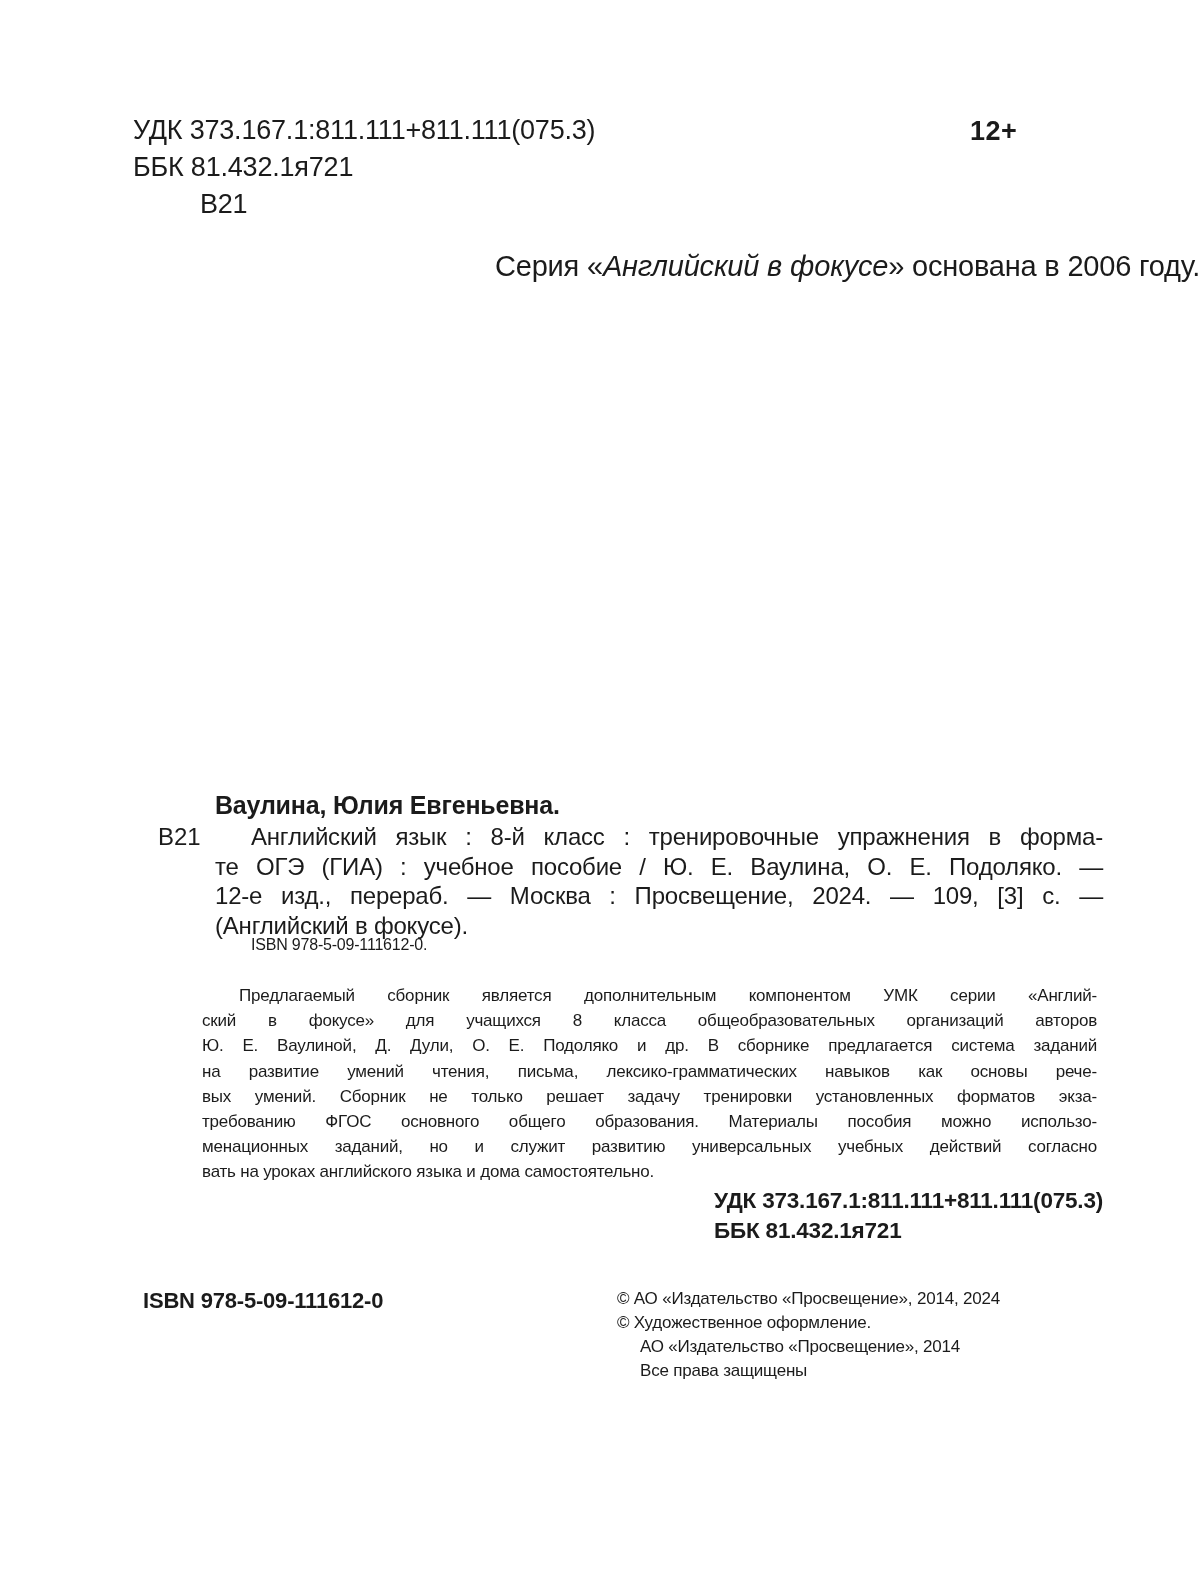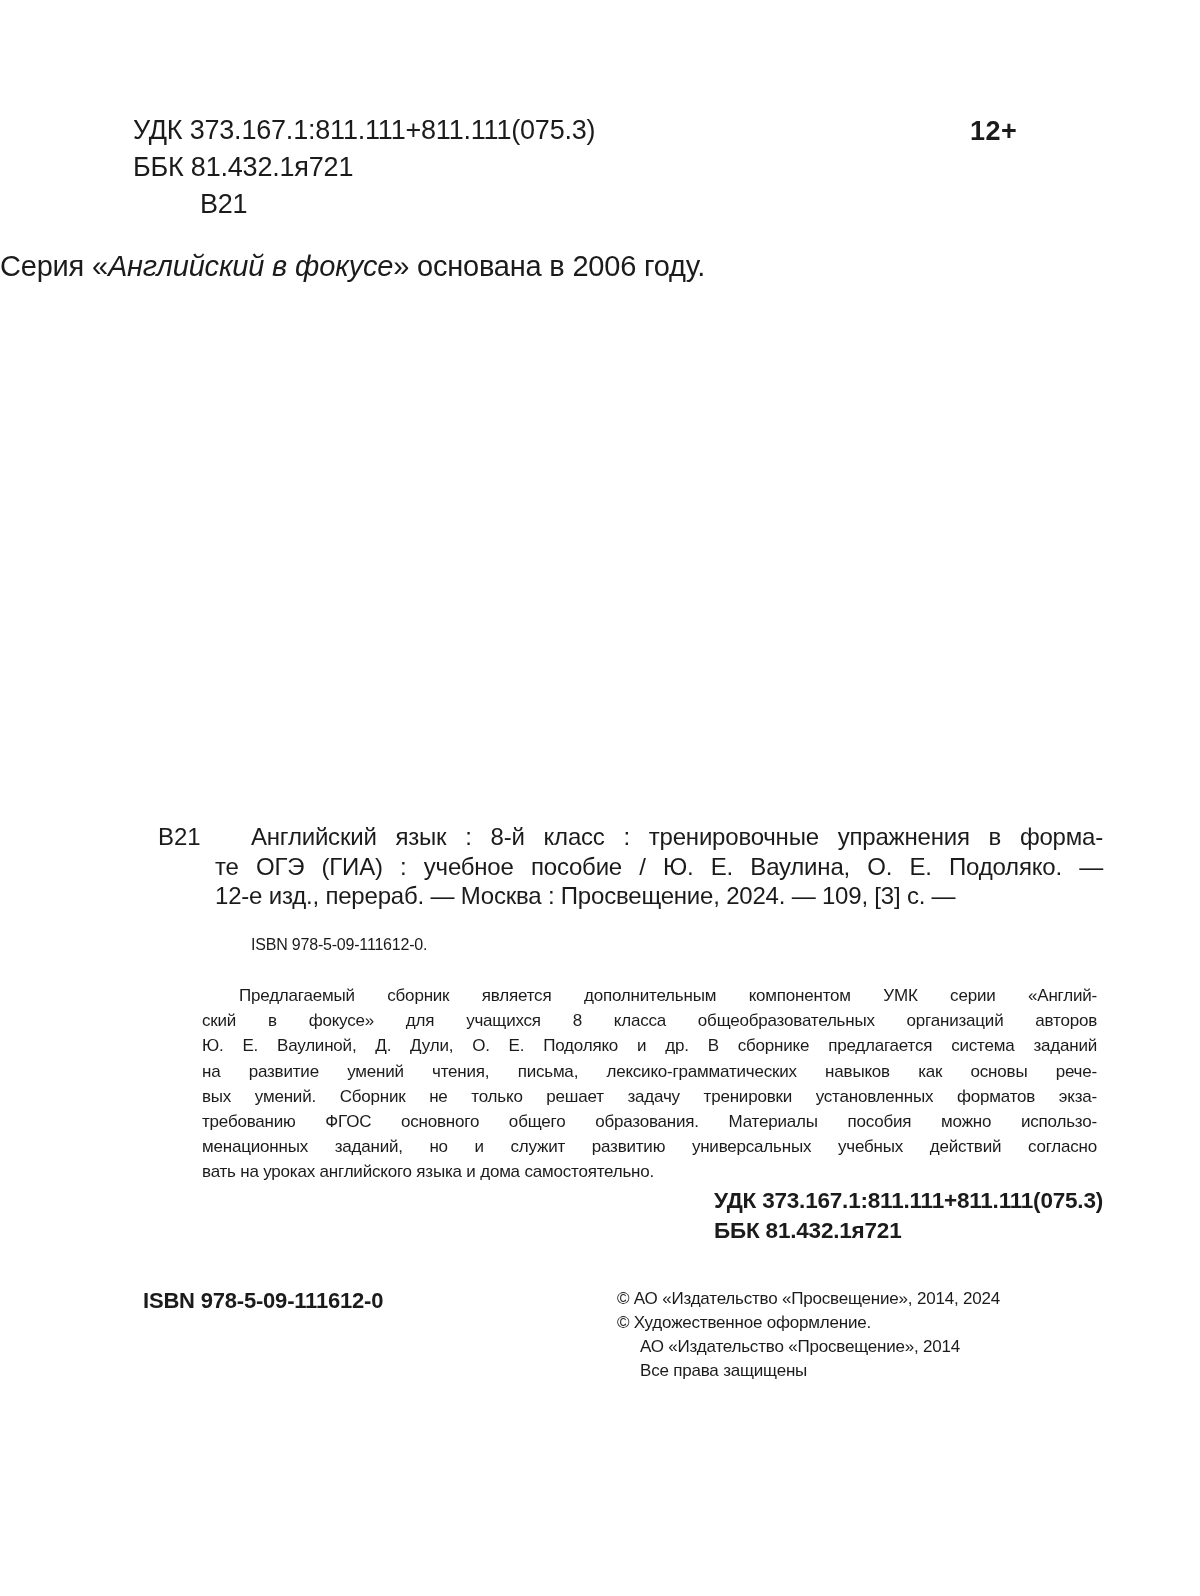--- a/index.html
+++ b/index.html
@@ -13,21 +13,21 @@
     overflow: hidden;
   }
   .abs { position: absolute; }
 
   
   .top-block { left: 133px; top: 112px; font-size: 27px; line-height: 37px; letter-spacing: -0.2px; }
   .top-block .code-line { margin-left: 67px; }
 
   .age-badge { left: 970px; top: 116px; font-size: 27px; font-weight: bold; letter-spacing: 0.5px; }
 
-  .series-line { left: 0; top: 250px; width: 1200px; text-align: left; font-size: 29px; letter-spacing: -0.2px; }
+  .series-line { left: 0; top: 250px; width: 1200px; text-align: right; font-size: 29px; letter-spacing: -0.2px; }
   .series-line .it { font-style: italic; }
 
   
   .author-heading { left: 215px; top: 791px; font-size: 25px; font-weight: bold; letter-spacing: -0.2px; }
   .catalog-code { left: 158px; top: 823px; font-size: 24px; }
 
   .jblock { text-align: justify; }
   .jblock > div { text-align: justify; text-align-last: justify; }
   .jblock > div:last-child { text-align-last: left; }
   .jblock > div:first-child { text-indent: 36px; }
@@ -55,25 +55,27 @@
   <div class="abs top-block">
     <div>УДК 373.167.1:811.111+811.111(075.3)</div>
     <div>ББК 81.432.1я721</div>
     <div class="code-line">В21</div>
   </div>
 
   <div class="abs age-badge">12+</div>
 
   <div class="abs series-line"><span>Серия «</span><span class="it">Английский в фокусе</span><span>» основана в 2006 году.</span></div>
 
+  <div class="abs author-heading">Ваулина, Юлия Евгеньевна.</div>
   <div class="abs catalog-code">В21</div>
   <div class="abs biblio jblock">
       <div>Английский язык : 8-й класс : тренировочные упражнения в форма-</div>
       <div>те ОГЭ (ГИА) : учебное пособие / Ю. Е. Ваулина, О. Е. Подоляко. —</div>
       <div>12-е изд., перераб. — Москва : Просвещение, 2024. — 109, [3] с. —</div>
+      <div>(Английский в фокусе).</div>
     </div>
   <div class="abs isbn-note">ISBN 978-5-09-111612-0.</div>
 
   <div class="abs annotation jblock">
       <div>Предлагаемый сборник является дополнительным компонентом УМК серии «Англий-</div>
       <div>ский в фокусе» для учащихся 8 класса общеобразовательных организаций авторов</div>
       <div>Ю. Е. Ваулиной, Д. Дули, О. Е. Подоляко и др. В сборнике предлагается система заданий</div>
       <div>на развитие умений чтения, письма, лексико-грамматических навыков как основы рече-</div>
       <div>вых умений. Сборник не только решает задачу тренировки установленных форматов экза-</div>
       <div>требованию ФГОС основного общего образования. Материалы пособия можно использо-</div>

